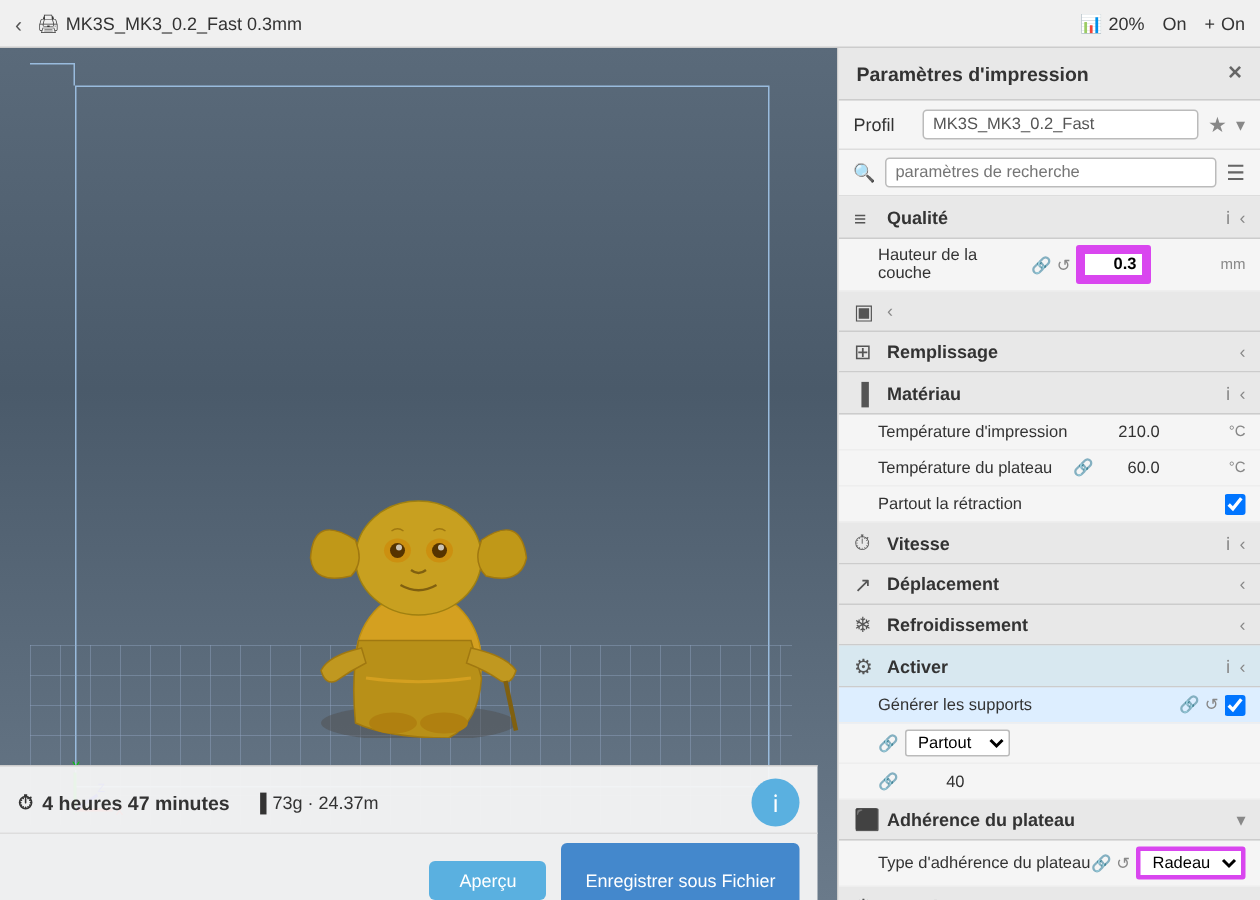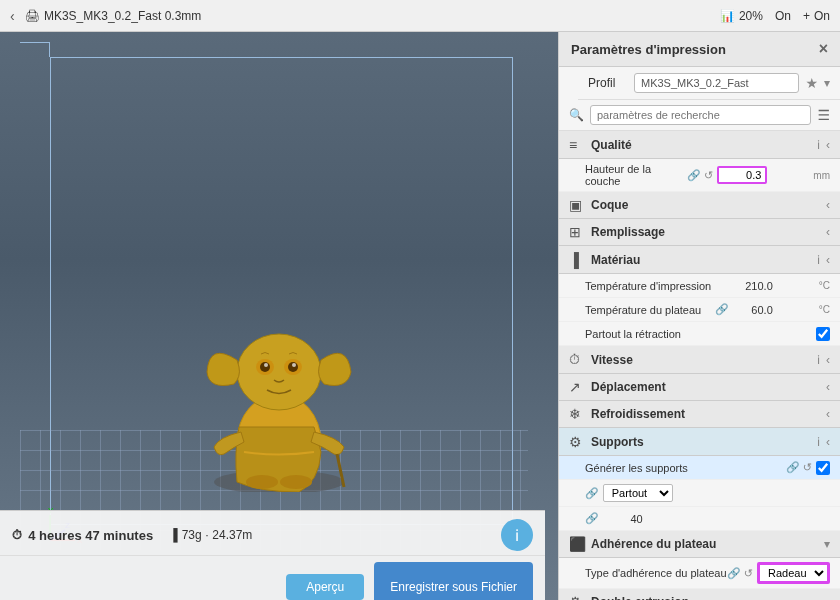--- a/index.html
+++ b/index.html
@@ -112,21 +112,20 @@
       font-size: 16px;
     }
 
     
     .profile-row {
       display: flex;
       align-items: center;
       padding: 6px 10px;
       gap: 6px;
       border-bottom: 1px solid #ddd;
-      margin-left: 19px;
     }
     .profile-label {
       font-size: 12px;
       color: #333;
       min-width: 40px;
     }
     .profile-input {
       flex: 1;
       border: 1px solid #bbb;
       border-radius: 3px;
@@ -227,25 +226,26 @@
       cursor: pointer;
     }
     .setting-value {
       font-size: 11px;
       color: #333;
       min-width: 40px;
       text-align: right;
     }
     .setting-input {
       width: 50px;
-      border: 2px solid #d946ef;
+      border: 6px solid #d946ef;
       border-radius: 2px;
       padding: 1px 4px;
       font-size: 11px;
       text-align: right;
+      font-weight: bold;
     }
     .setting-unit {
       font-size: 10px;
       color: #888;
       margin-left: 2px;
       min-width: 18px;
       padding-left: 44px;
     }
     .setting-checkbox {
       width: 14px;
@@ -446,21 +446,20 @@
         <div class="setting-icons">
           <span class="setting-icon-btn">🔗</span>
           <span class="setting-icon-btn">↺</span>
         </div>
         <input class="setting-input" type="text" value="0.3" style="">
         <span class="setting-unit">mm</span>
       </div>
 
       <div class="section-header">
         <span class="section-icon">▣</span>
-        <span class="section-label">Coque</span>
         <span class="section-chevron">‹</span>
       </div>
 
       <div class="section-header">
         <span class="section-icon">⊞</span>
         <span class="section-label">Remplissage</span>
         <span class="section-chevron">‹</span>
       </div>
 
       <div class="section-header">
@@ -501,21 +500,21 @@
       </div>
 
       <div class="section-header">
         <span class="section-icon">❄</span>
         <span class="section-label">Refroidissement</span>
         <span class="section-chevron">‹</span>
       </div>
 
       <div class="section-header supports-header">
         <span class="section-icon">⚙</span>
-        <span class="section-label">Supports</span>
+        <span class="section-label">Activer</span>
         <span class="section-info">ℹ</span>
         <span class="section-chevron">‹</span>
       </div>
       <div class="setting-row supports-active">
         <span class="setting-label">Générer les supports</span>
         <div class="setting-icons">
           <span class="setting-icon-btn">🔗</span>
           <span class="setting-icon-btn">↺</span>
         </div>
         <input type="checkbox" class="setting-checkbox" checked="" style="">

